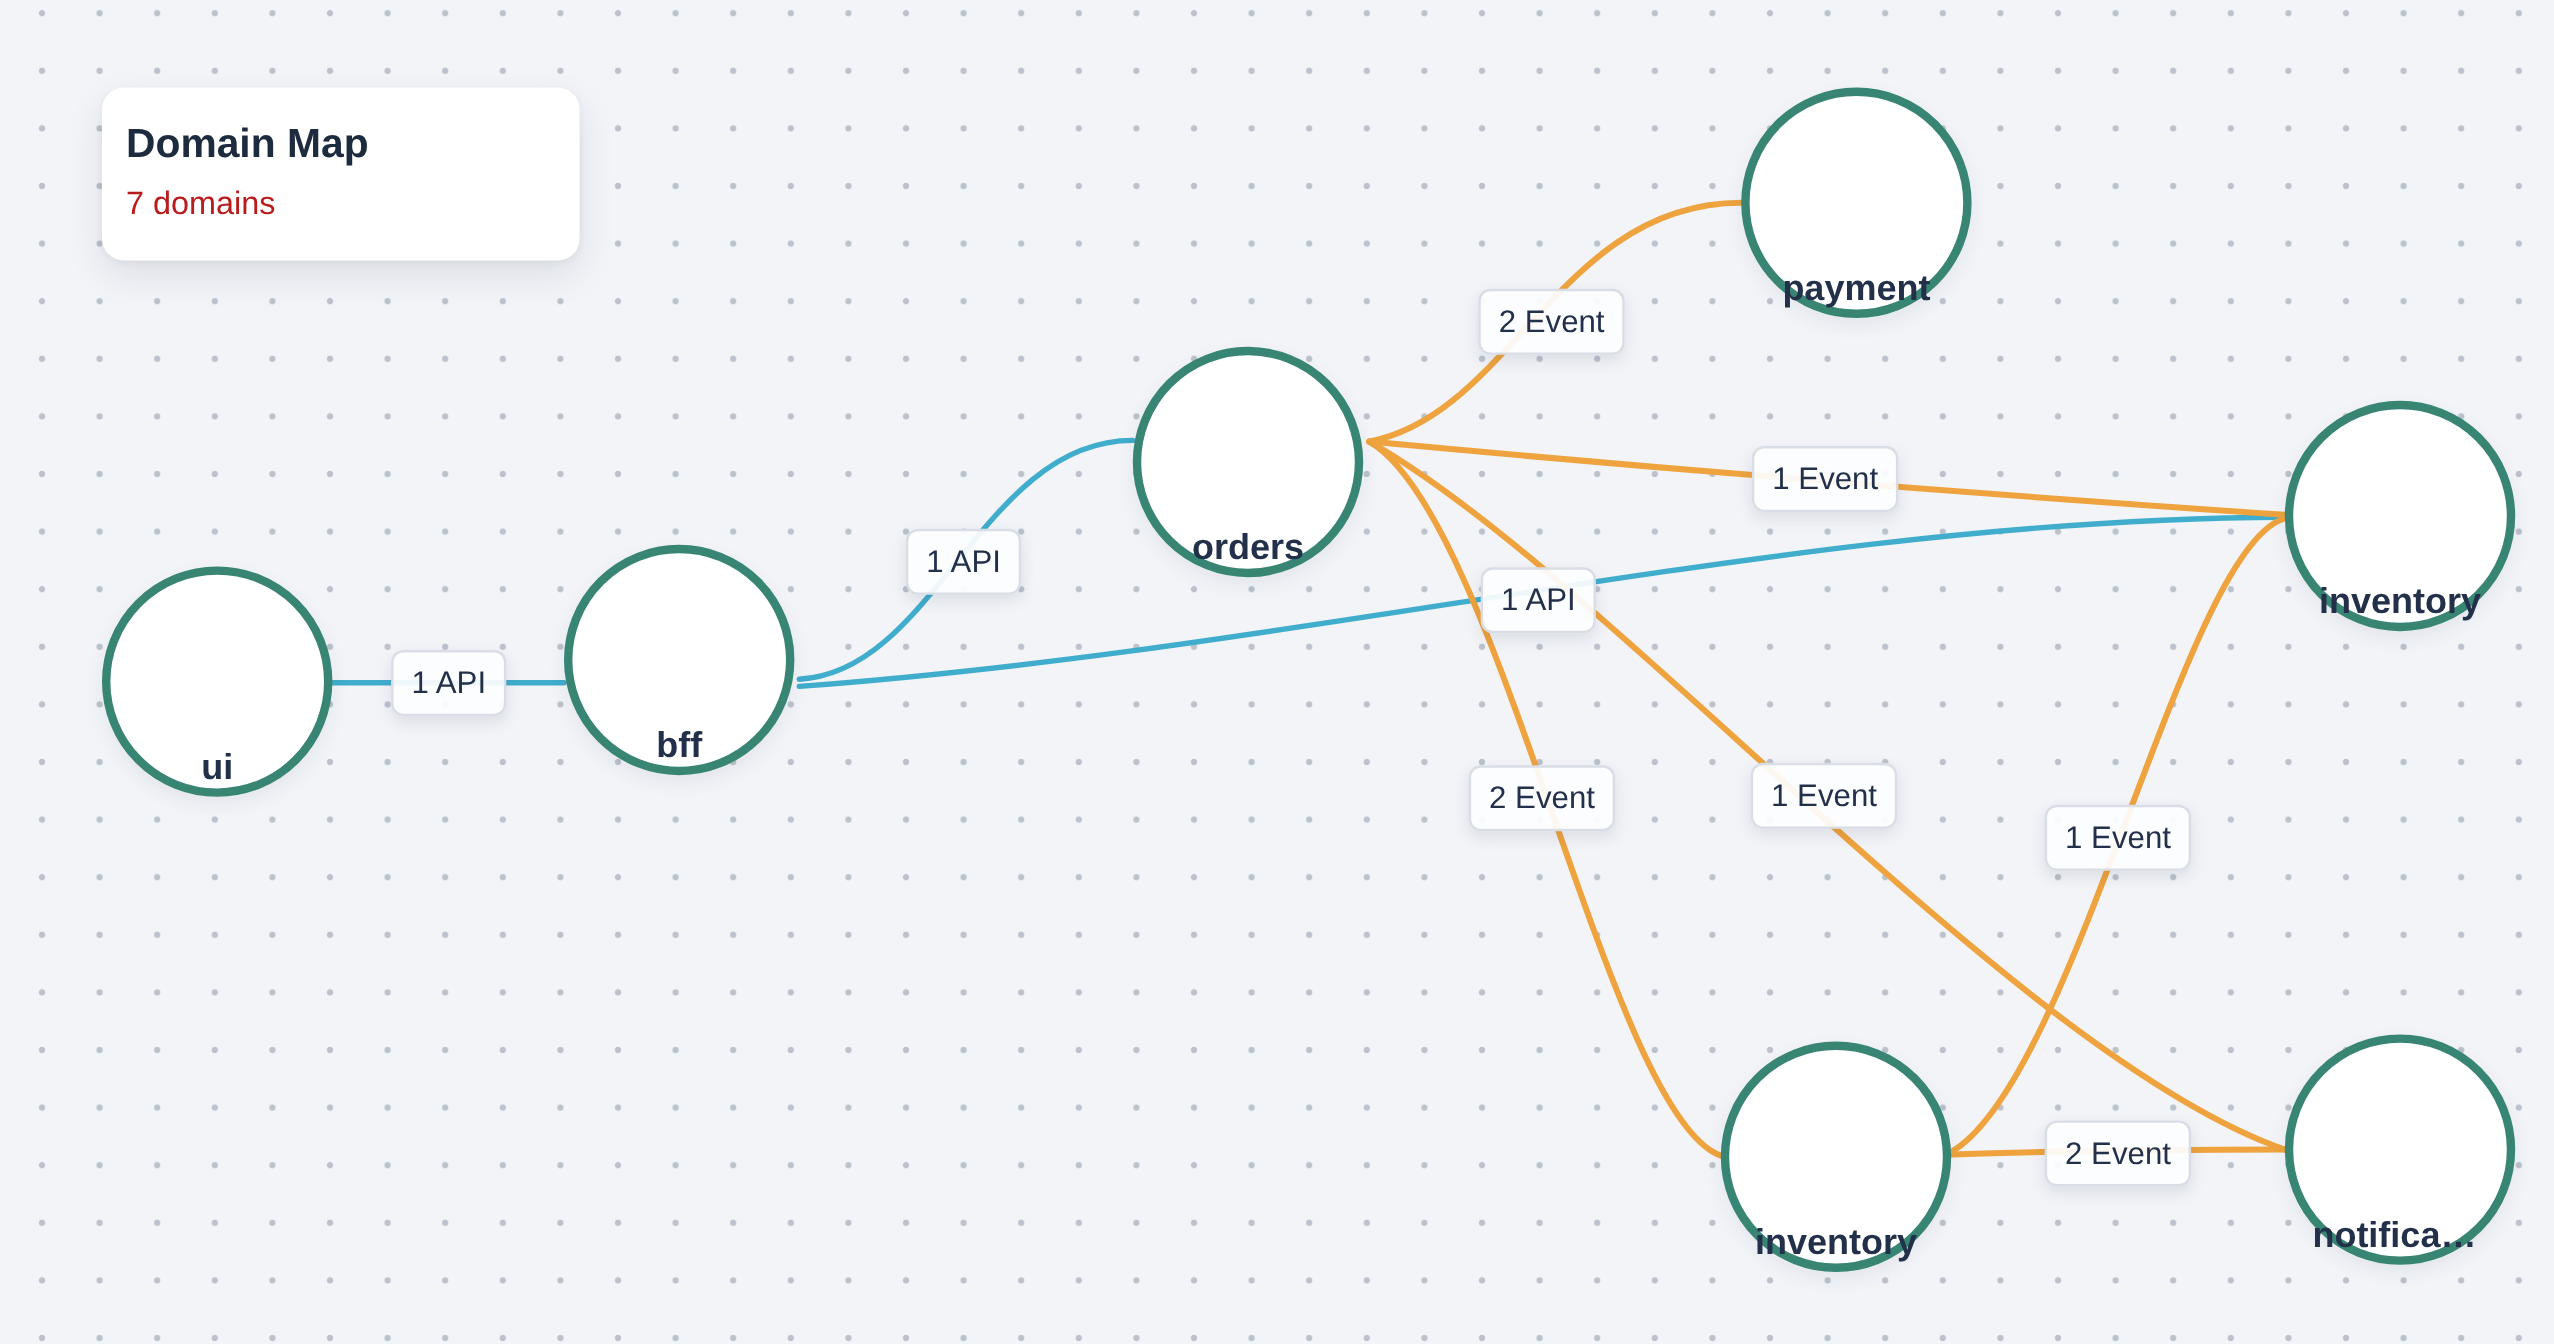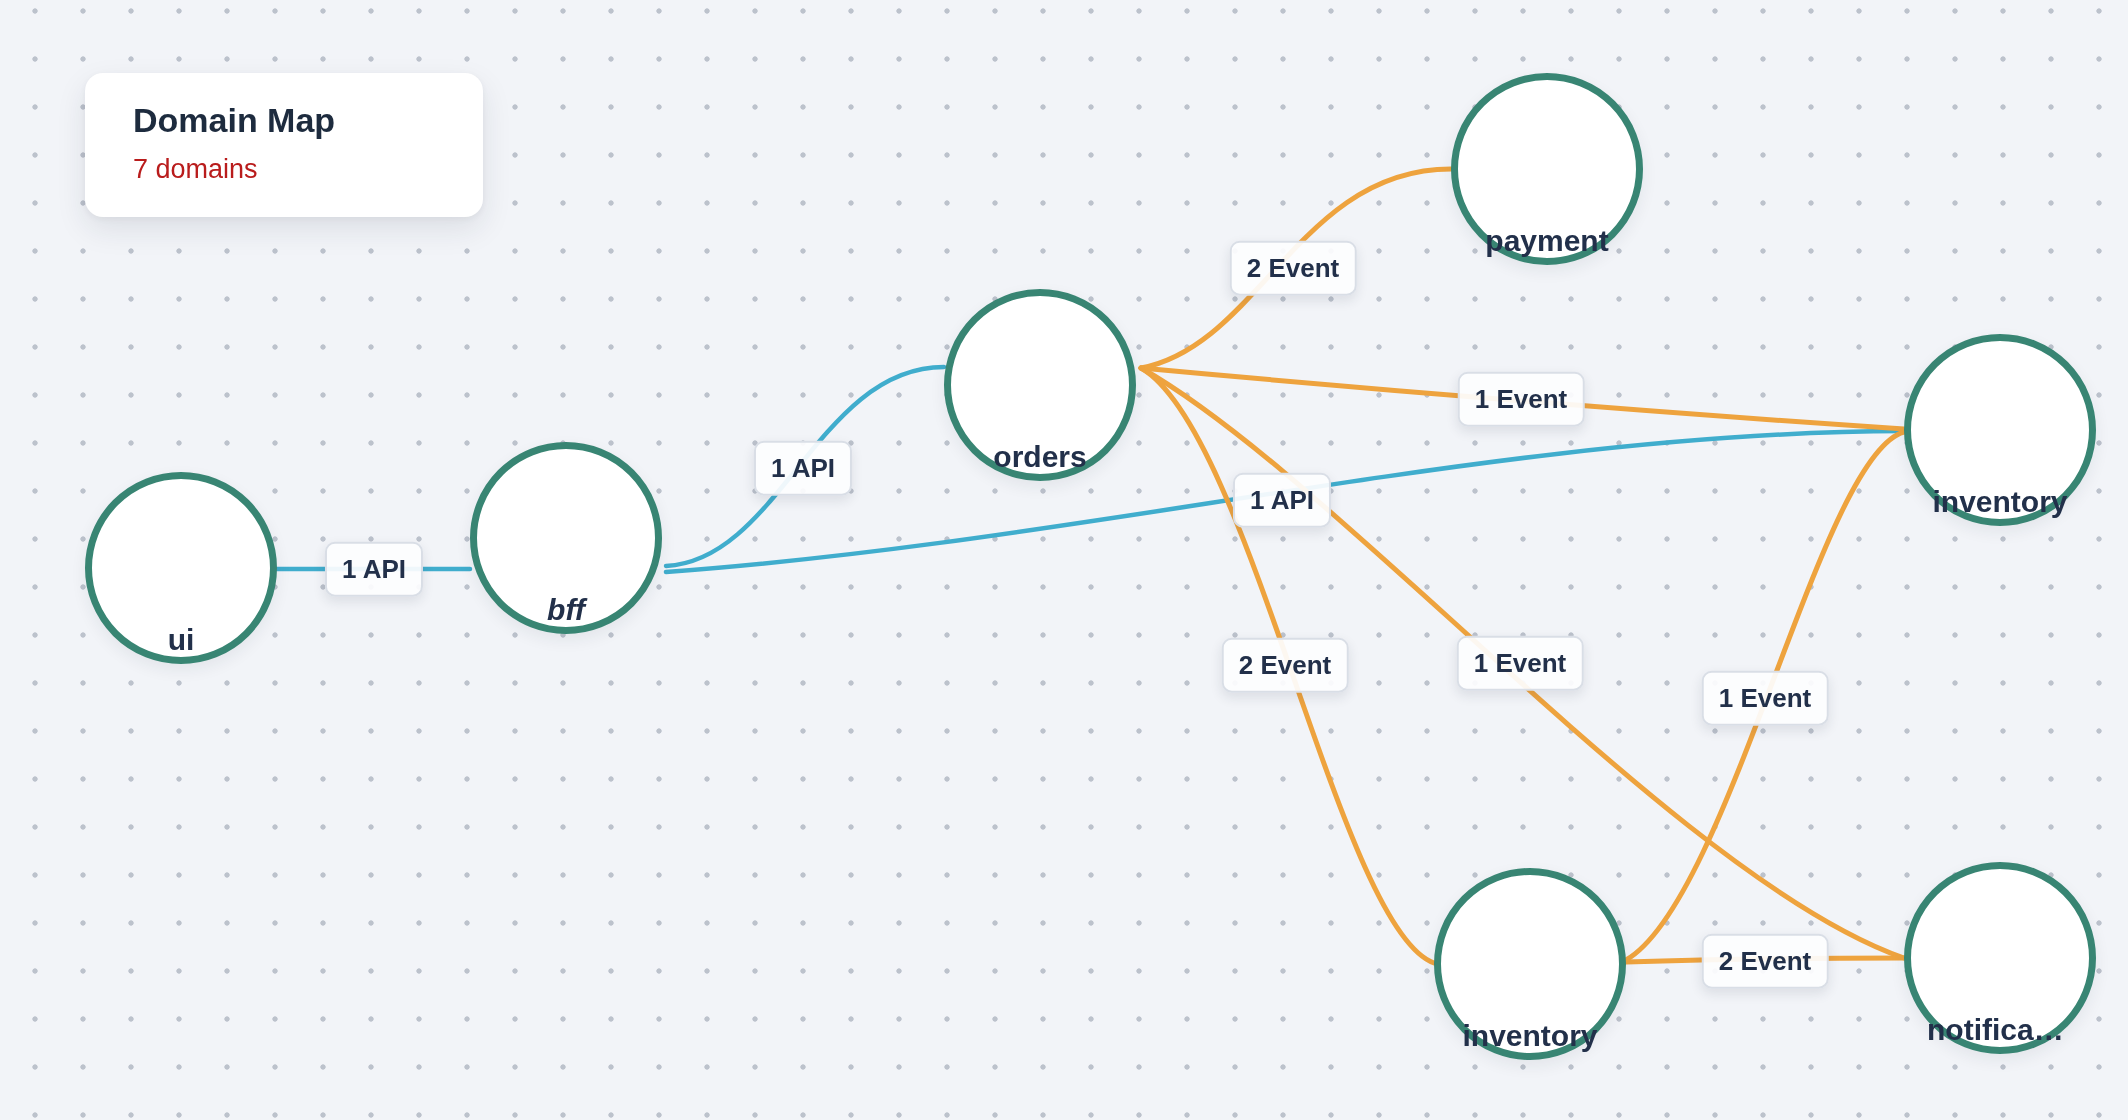--- a/index.html
+++ b/index.html
@@ -21,21 +21,21 @@
   }
   #edge-svg{position:absolute;left:0;top:0;width:2128px;height:1120px;z-index:1;}
   path.edge{fill:none;stroke-linecap:round;}
   path.api{stroke:var(--api);stroke-width:4.5px;}
   path.event{stroke:var(--event);stroke-width:5px;}
   .edge-label{
     position:absolute;transform:translate(-50%,-50%);
     background:rgba(253,253,254,0.93);
     border:2px solid #d9dee6;border-radius:10px;
     padding:11px 15px;
-    font-size:26px;font-weight:700;color:var(--text);
+    font-size:26px;font-weight:400;color:var(--text);
     box-shadow:0 5px 12px rgba(30,41,59,0.10);
     white-space:nowrap;z-index:5;line-height:1.1;
   }
   .node{
     position:absolute;width:192px;height:192px;
     transform:translate(-50%,-50%);
     border-radius:50%;
     background:#ffffff;
     border:7px solid var(--node);
     display:flex;align-items:flex-end;justify-content:center;
@@ -44,21 +44,21 @@
     cursor:grab;
   }
   .node span{
     font-size:30px;font-weight:700;color:var(--text);
     max-width:158px;overflow:hidden;text-overflow:ellipsis;white-space:nowrap;
     padding:0 6px;
   }
   .panel{
     position:absolute;left:85px;top:73px;width:398px;
     background:#ffffff;border-radius:18px;
-    padding:29px 38px 32px 48px;
+    padding:29px 38px 32px 20px;
     box-shadow:0 12px 30px rgba(30,41,59,0.10), 0 2px 6px rgba(30,41,59,0.05);
     z-index:20;
   }
   .panel h1{margin:0 0 15px 0;font-size:34px;line-height:1.1;color:#1d2b3e;font-weight:700;}
   .panel .stats{display:flex;gap:38px;font-size:27px;color:#b91c1c;font-weight:400;}
 </style>
 </head>
 <body>
 
 <div class="canvas">
@@ -81,21 +81,21 @@
       <div class="edge-label" style="left: 1521px; top: 399px;">1 Event</div>
       <div class="edge-label" style="left: 1285px; top: 665px;">2 Event</div>
       <div class="edge-label" style="left: 1520px; top: 663px;">1 Event</div>
       <div class="edge-label" style="left: 1765px; top: 698px;">1 Event</div>
       <div class="edge-label" style="left: 1765px; top: 961px;">2 Event</div>
     </div>
   <div id="nodes">
       <div class="node" style="left: 181px; top: 568px;">
         <span>ui</span>
       </div>
-      <div class="node" style="left: 566px; top: 538px; font-style: italic;">
+      <div class="node" style="left: 566px; top: 550px;">
         <span>bff</span>
       </div>
       <div class="node" style="left: 1040px; top: 385px;">
         <span>orders</span>
       </div>
       <div class="node" style="left: 1547px; top: 169px;">
         <span>payment</span>
       </div>
       <div class="node" style="left: 2000px; top: 430px;">
         <span>inventory</span>

